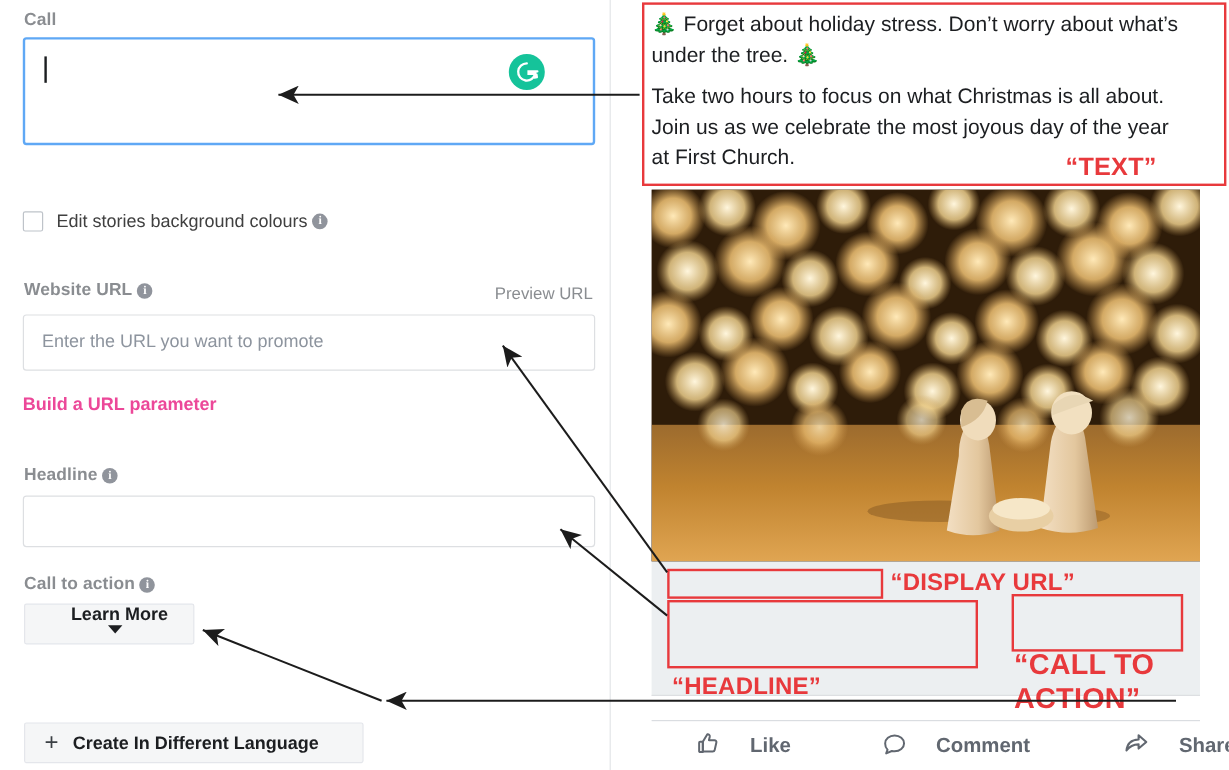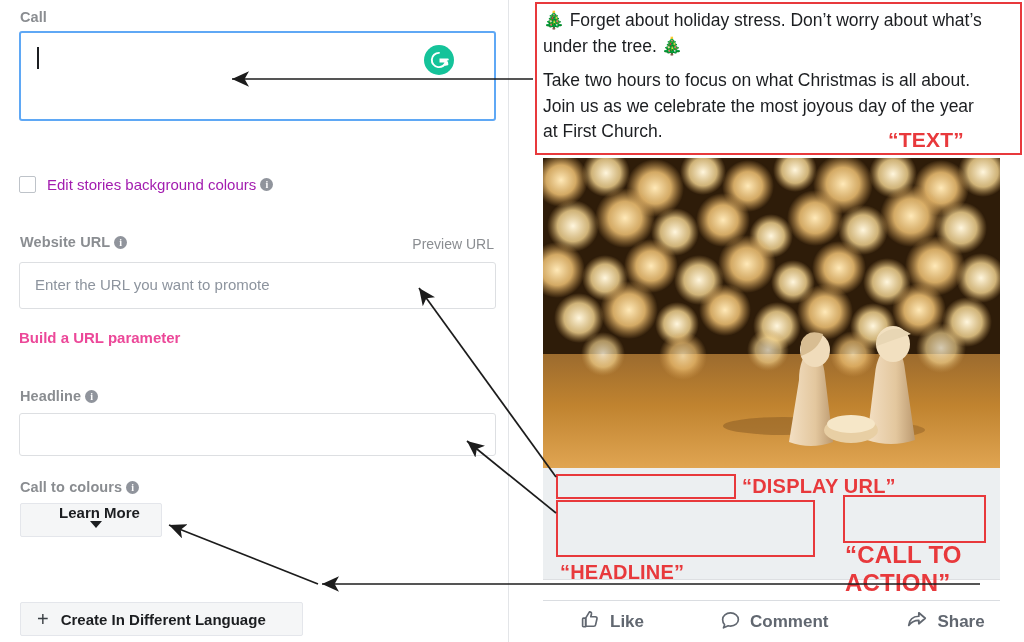--- a/index.html
+++ b/index.html
@@ -80,21 +80,21 @@
   }
   .cb-box {
     width: 17px; height: 17px;
     border: 1px solid #bec3c9;
     border-radius: 2px;
     background: #fff;
   }
   .cb-label {
     margin-left: 11px;
     font-size: 15px;
-    color: #a21caf;
+    color: #404040;
     font-weight: 400;
   }
 
   
   .lbl-weburl { position: absolute; left: 20px; top: 234px; }
   .preview-url {
     position: absolute;
     right: 14px; top: 236px;
     font-size: 14px;
     color: #8a8d91;
@@ -215,20 +215,21 @@
     left: 543px; top: 600px;
     width: 457px; height: 42px;
     border-top: 1px solid #dadde1;
     display: flex; align-items: center;
   }
   .action-item {
     display: flex; align-items: center;
     font-size: 17px;
     font-weight: 700;
     color: #616770;
+    gap: 15px;
   }
   .action-item span.lbl { margin-left: 9px; }
   .action-like { margin-left: 37px; }
   .action-comment { margin-left: 76px; }
   .action-share { margin-left: 78px; }
 
   
   .anno-box {
     position: absolute;
     border: 2px solid #e8393c;
@@ -286,21 +287,21 @@
     <div class="input-box url-input"></div>
     <div class="url-placeholder">Enter the URL you want to promote</div>
     <div class="link-build">Build a URL parameter</div>
 
     <div class="field-label lbl-headline">
       <span>Headline</span><span class="info-icon">i</span>
     </div>
     <div class="input-box headline-input"></div>
 
     <div class="field-label lbl-cta">
-      <span>Call to colours</span><span class="info-icon">i</span>
+      <span>Call to action</span><span class="info-icon">i</span>
     </div>
     <div class="cta-select">
       <span class="cta-select-label">Learn More</span>
       <span class="caret-down"></span>
     </div>
 
     <div class="lang-btn">
       <span class="plus-icon">+</span>
       <span class="lang-btn-label">Create In Different Language</span>
     </div>

